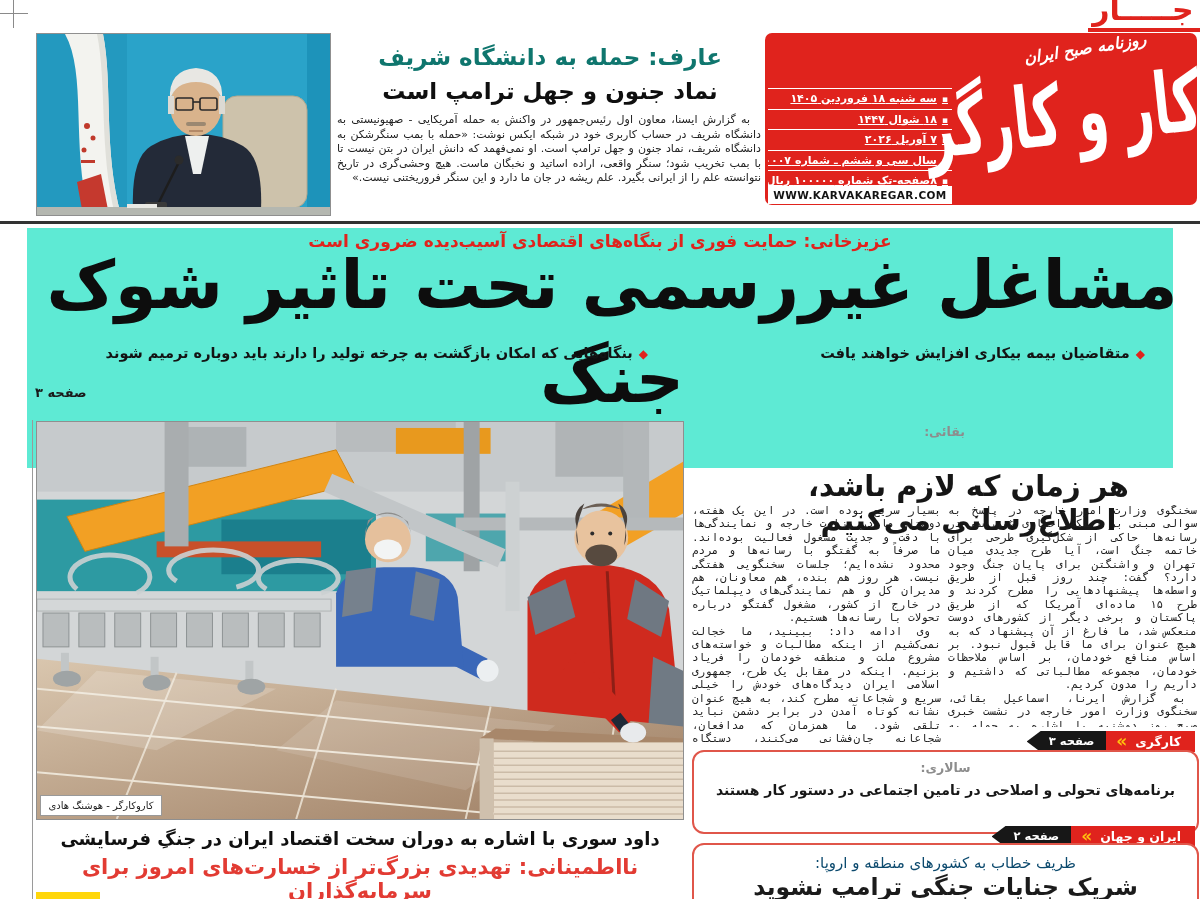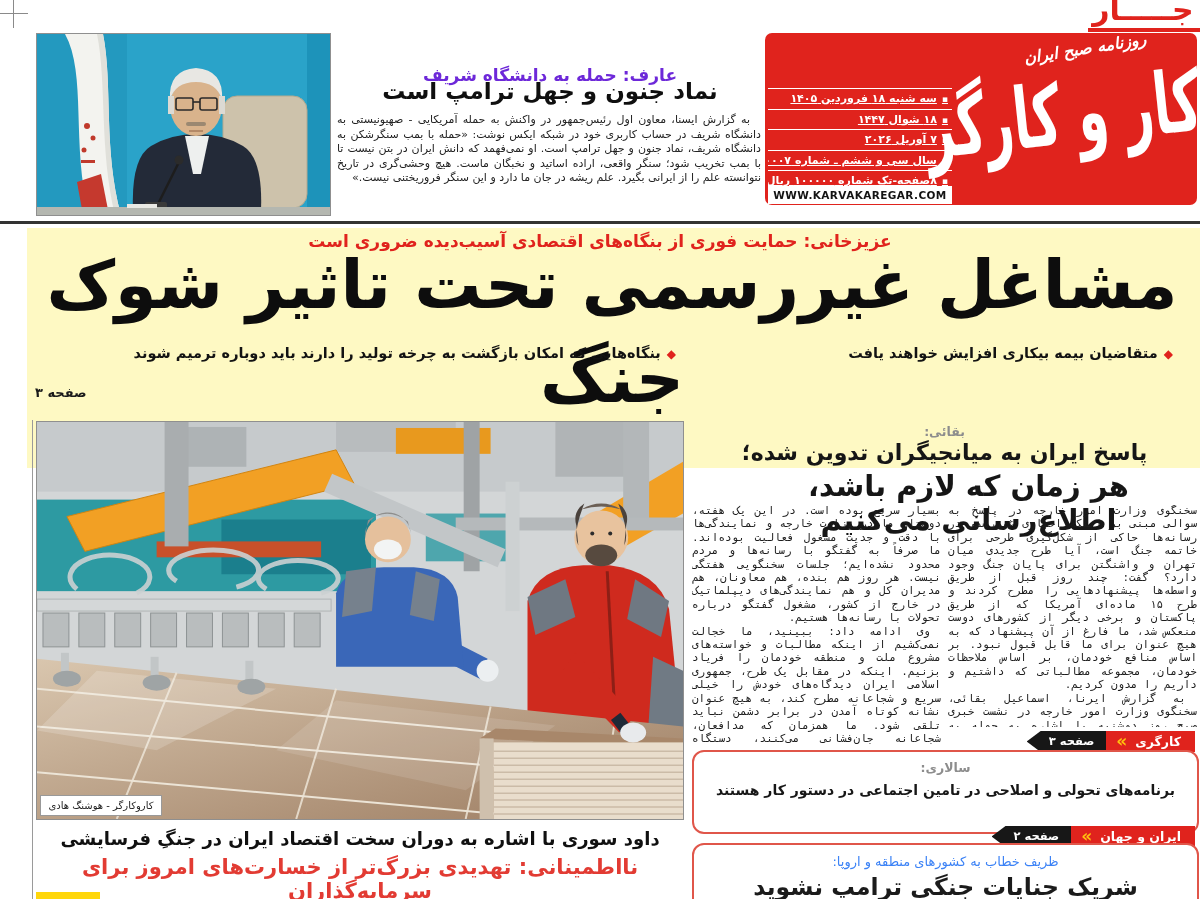--- a/index.html
+++ b/index.html
@@ -17,21 +17,21 @@
   #mast-title{right:2px;top:52px;width:256px;color:#fff;font-size:47px;font-weight:bold;
       letter-spacing:-2px;white-space:nowrap;text-align:center;
       transform:rotate(-6deg) scale(1.05,1.8);transform-origin:55% 50%;}
   #mast-dates{left:3px;top:55px;width:184px;border-top:1px solid #fff;}
   .mdrow{direction:rtl;color:#fff;font-size:11px;font-weight:bold;line-height:19.6px;
       height:19.6px;border-bottom:1px solid #fff;padding-right:4px;white-space:nowrap;overflow:hidden;text-decoration:underline;}
   .sqb{font-size:9px;margin-left:5px;}
   #mast-web{left:3px;top:153px;width:184px;height:18px;background:#fff;color:#131313;
       font-size:10.5px;font-weight:bold;line-height:18px;text-align:center;letter-spacing:.4px;}
   
-  #lead{left:27px;top:228px;width:1146px;height:240px;background:#fef9c3;padding-left:28px;}
+  #lead{left:27px;top:228px;width:1146px;height:240px;background:#5eead4;}
   .bullet{direction:rtl;font-size:14.5px;font-weight:bold;color:#131313;line-height:22.5px;white-space:nowrap;}
   .dia{color:#e0231d;font-size:12px;margin-left:6px;}
   
   .tag{position:absolute;height:21px;display:flex;}
   .tag-black{background:#171717;color:#fff;font-size:11.5px;font-weight:bold;line-height:21px;
       padding:0 12px 0 22px;clip-path:polygon(0 50%,14px 0,100% 0,100% 100%,14px 100%);white-space:nowrap;}
   .tag-red{background:#e0231d;color:#fff;font-size:12.5px;font-weight:bold;line-height:21px;
       padding:0 14px 0 10px;display:flex;align-items:center;white-space:nowrap;direction:ltr;}
   .chev{color:#ffc20e;font-size:17px;font-weight:bold;margin-right:8px;line-height:21px;}
   
@@ -99,21 +99,21 @@
       <g>
         <line x1="120" y1="172" x2="142" y2="128" stroke="#1d1d1d" stroke-width="2.5"></line>
         <circle cx="142" cy="126" r="4.5" fill="#2b2b2b"></circle>
         <rect x="108" y="168" width="22" height="7" rx="2" fill="#3a3a3a"></rect>
       </g>
       <rect y="173" width="293" height="8" fill="#b4b7b0"></rect>
       <rect x="90" y="170" width="30" height="4" fill="#e9e9e4"></rect>
     </svg>
   </div>
 
-  <div class="abs rtl ctr bold" style="left:340px;top:65px;width:420px;font-size:17px;color:#6d28d9;">عارف: حمله به دانشگاه شریف</div>
+  <div class="abs rtl ctr bold" style="left:340px;top:44px;width:420px;font-size:23px;color:#0f766e;">عارف: حمله به دانشگاه شریف</div>
   <div class="abs rtl ctr bold" style="left:340px;top:78px;width:420px;font-size:23px;color:#0f0f0f;">نماد جنون و جهل ترامپ است</div>
   <div class="abs rtl jst" style="left:337px;top:113px;width:424px;height:104px;font-size:11px;line-height:14.5px;color:#222;overflow:hidden;">
     <p style="margin:0;text-indent:11px;">به گزارش ایسنا، معاون اول رئیس‌جمهور در واکنش به حمله آمریکایی - صهیونیستی به دانشگاه شریف در حساب کاربری خود در شبکه ایکس نوشت: «حمله با بمب سنگرشکن به دانشگاه شریف، نماد جنون و جهل ترامپ است. او نمی‌فهمد که دانش ایران در بتن نیست تا با بمب تخریب شود؛ سنگر واقعی، اراده اساتید و نخبگان ماست. هیچ وحشی‌گری در تاریخ نتوانسته علم را از ایرانی بگیرد. علم ریشه در جان ما دارد و این سنگر فروریختنی نیست.»</p>
   </div>
 
   <div class="abs" style="left:0;top:221px;width:1200px;height:3px;background:#333;"></div>
 
   <div id="lead" class="abs">
     <div class="abs rtl ctr bold" style="left:0;top:3px;width:1146px;font-size:17px;color:#e0231d;">عزیزخانی: حمایت فوری از بنگاه‌های اقتصادی آسیب‌دیده ضروری است</div>
     <div class="abs rtl ctr bold" style="left:0;top:10px;width:1146px;font-size:67px;line-height:94px;color:#0d0d0d;margin-left:12px;">مشاغل غیررسمی تحت تاثیر شوک جنگ</div>
@@ -223,21 +223,20 @@
     </svg>
     <div class="abs rtl" style="left:3px;bottom:3px;width:120px;height:19px;background:#fff;border:1px solid #999;
                 font-size:10px;line-height:19px;text-align:center;color:#222;">کاروکارگر - هوشنگ هادی</div>
   </div>
 
   <div class="abs rtl ctr bold" style="left:36px;top:828px;width:648px;font-size:18px;color:#101010;">داود سوری با اشاره به دوران سخت اقتصاد ایران در جنگِ فرسایشی</div>
   <div class="abs rtl ctr bold" style="left:36px;top:855px;width:648px;font-size:21px;color:#e23b33;">نااطمینانی: تهدیدی بزرگ‌تر از خسارت‌های امروز برای سرمایه‌گذاران</div>
   <div class="abs" style="left:36px;top:892px;width:64px;height:7px;background:#ffd60a;"></div>
 
   <div class="abs rtl ctr boxkick" style="left:692px;top:424px;width:505px;">بقائی:</div>
-  <div class="abs rtl ctr bold" style="left:692px;top:440px;width:505px;font-size:22px;color:#161616;">پاسخ ایران به میانجیگران تدوین شده؛</div>
   <div class="abs rtl ctr bold" style="left:716px;top:469px;width:505px;font-size:29px;color:#161616;">هر زمان که لازم باشد، اطلاع‌رسانی می‌کنیم</div>
 
   <div class="abs rtl jst newscol" style="left:948px;top:505px;width:249px;height:222px;overflow:hidden;">
     <p>سخنگوی وزارت امور خارجه در پاسخ به سوالی مبنی بر اینکه اخباری غیررسمی در رسانه‌ها حاکی از شکل‌گیری طرحی برای خاتمه جنگ است، آیا طرح جدیدی میان تهران و واشنگتن برای پایان جنگ وجود دارد؟ گفت: چند روز قبل از طریق واسطه‌ها پیشنهادهایی را مطرح کردند و طرح ۱۵ ماده‌ای آمریکا که از طریق پاکستان و برخی دیگر از کشورهای دوست منعکس شد، ما فارغ از آن پیشنهاد که به هیچ عنوان برای ما قابل قبول نبود. بر اساس منافع خودمان، بر اساس ملاحظات خودمان، مجموعه مطالباتی که داشتیم و داریم را مدون کردیم.</p>
     <p>به گزارش ایرنا، اسماعیل بقائی، سخنگوی وزارت امور خارجه در نشست خبری صبح روز دوشنبه با اشاره به حمله به مراکز علمی و پژوهشی، به دبستان‌ها و مدارس، معنایی جز مخالفت و کینه‌توزی آمریکا و رژیم اسراییل با هر آنچه که مبنای پیشرفت و توسعه در ایران بوده است، ندارد، گفت: تحولات</p>
   </div>
   <div class="abs rtl jst newscol" style="left:692px;top:505px;width:249px;height:240px;overflow:hidden;">
     <p>بسیار سریع بوده است. در این یک هفته، دوستان ما در وزارت خارجه و نمایندگی‌ها با دقت و جدیت مشغول فعالیت بوده‌اند. ما صرفاً به گفتگو با رسانه‌ها و مردم محدود نشده‌ایم؛ جلسات سخنگویی هفتگی نیست. هر روز هم بنده، هم معاونان، هم مدیران کل و هم نمایندگی‌های دیپلماتیک در خارج از کشور، مشغول گفتگو درباره تحولات با رسانه‌ها هستیم.</p>
     <p>وی ادامه داد: ببینید، ما خجالت نمی‌کشیم از اینکه مطالبات و خواسته‌های مشروع ملت و منطقه خودمان را فریاد بزنیم. اینکه در مقابل یک طرح، جمهوری اسلامی ایران دیدگاه‌های خودش را خیلی سریع و شجاعانه مطرح کند، به هیچ عنوان نشانه کوتاه آمدن در برابر دشمن نباید تلقی شود. ما همزمان که مدافعان، شجاعانه جان‌فشانی می‌کنند، دستگاه دیپلماسی نیز کار خودش را انجام می‌دهد. مبنا و ملاک ما منافع ملی، امنیت ملی و مطالبات به‌حق ایرانیان است.</p>
     <div class="bold" style="text-align:left;font-size:12px;margin-top:3px;">ادامه در صفحه ۲</div>
@@ -258,17 +257,17 @@
 
   <div class="tag" style="top:826px;right:5px;">
     <div class="tag-black">صفحه ۲</div>
     <div class="tag-red">
       <span class="chev">«</span>
       <span>ایران و جهان</span>
     </div>
   </div>
 
   <div class="rbox" style="left:692px;top:843px;height:70px;">
-    <div class="abs rtl ctr" style="left:0;top:9px;width:503px;font-size:13px;color:#3b82f6;">ظریف خطاب به کشورهای منطقه و اروپا:</div>
+    <div class="abs rtl ctr" style="left:0;top:9px;width:503px;font-size:15px;color:#0c4a6e;">ظریف خطاب به کشورهای منطقه و اروپا:</div>
     <div class="abs rtl ctr bold" style="left:0;top:28px;width:503px;font-size:23.5px;color:#1b1b1b;">شریک جنایات جنگی ترامپ نشوید</div>
   </div>
 
 </div>
 
 </body></html>

